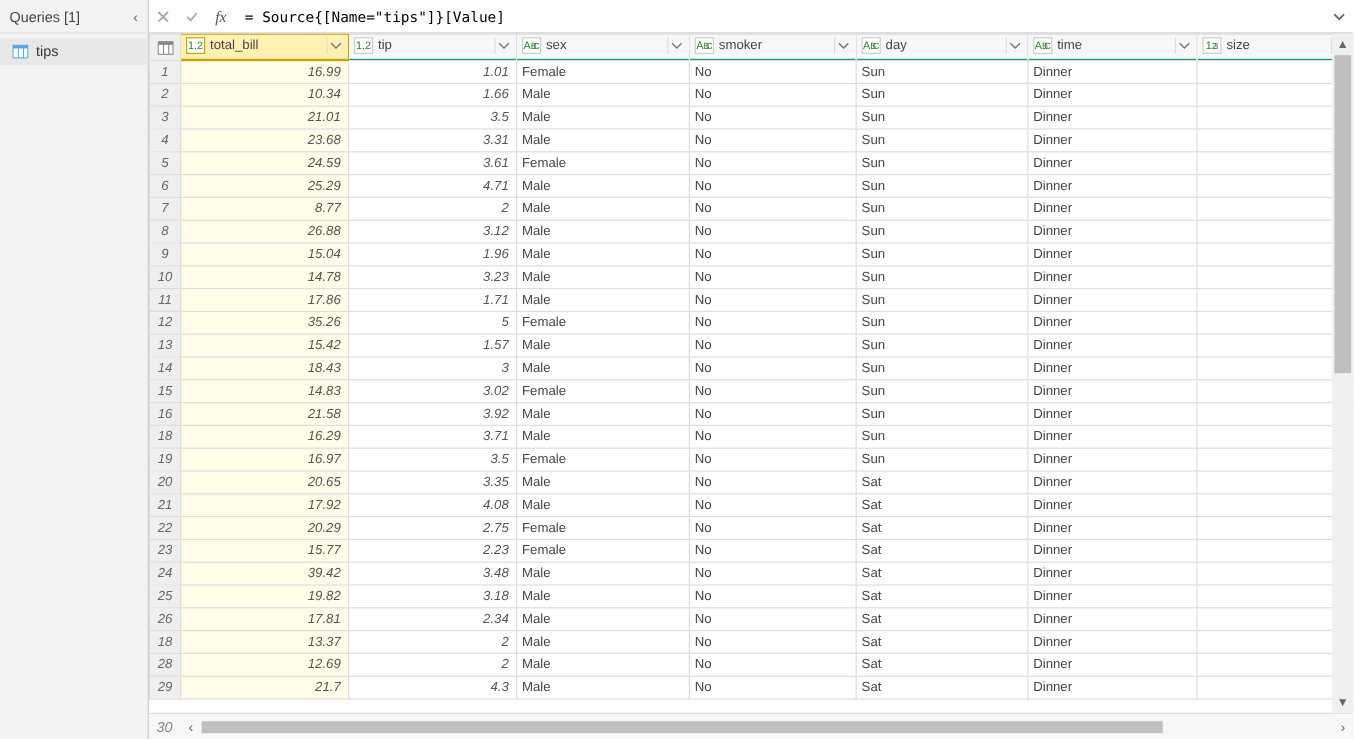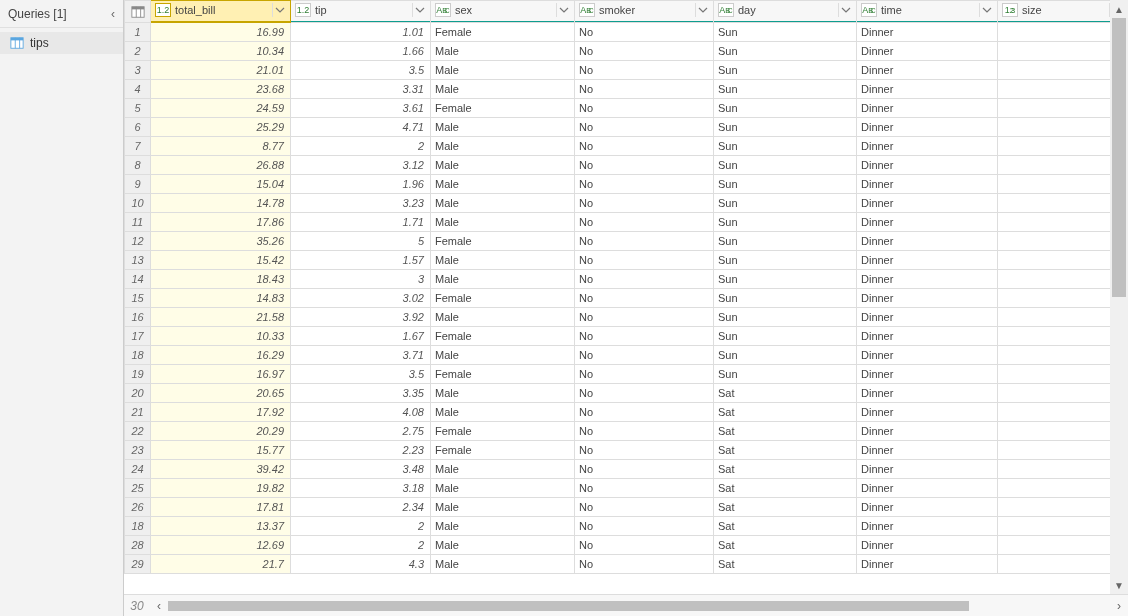--- a/index.html
+++ b/index.html
@@ -71,20 +71,40 @@
               <line x1="11" y1="2" x2="11" y2="14" stroke="#5aa6e0"></line>
             </svg>
         </span>
         <span>tips</span>
       </div>
     </div>
   </div>
 
   <div class="main">
 
+    <div class="formula-bar">
+      <div class="fb-btn cancel">
+        <svg width="12" height="12" viewBox="0 0 12 12">
+            <line x1="2" y1="2" x2="10" y2="10" stroke="#aaa" stroke-width="1.5"></line>
+            <line x1="10" y1="2" x2="2" y2="10" stroke="#aaa" stroke-width="1.5"></line>
+          </svg>
+      </div>
+      <div class="fb-btn confirm">
+        <svg width="12" height="12" viewBox="0 0 12 12">
+            <polyline points="2,6 5,9 10,3" fill="none" stroke="#aaa" stroke-width="1.5"></polyline>
+          </svg>
+      </div>
+      <div class="fb-btn fx">fx</div>
+      <input class="fb-input" value="= Source{[Name=&quot;tips&quot;]}[Value]" style="">
+      <div class="fb-expand">
+        <svg width="12" height="12" viewBox="0 0 12 12">
+            <polyline points="2,4 6,8 10,4" fill="none" stroke="#666" stroke-width="1.5"></polyline>
+          </svg>
+      </div>
+    </div>
 
     <div class="grid-wrap">
       <div class="grid">
         <table class="data">
           <colgroup>
             <col style="width:26px">
             <col style="width:140px">
             <col style="width:140px">
             <col style="width:144px">
             <col style="width:139px">
@@ -346,30 +366,20 @@
                 <td class="rowhdr">16</td>
                 <td class="num sel">21.58</td>
                 <td class="num">3.92</td>
                 <td class="txt">Male</td>
                 <td class="txt">No</td>
                 <td class="txt">Sun</td>
                 <td class="txt">Dinner</td>
                 <td class="num"></td>
               </tr>
               <tr>
-                <td class="rowhdr">17</td>
-                <td class="num sel">10.33</td>
-                <td class="num">1.67</td>
-                <td class="txt">Female</td>
-                <td class="txt">No</td>
-                <td class="txt">Sun</td>
-                <td class="txt">Dinner</td>
-                <td class="num"></td>
-              </tr>
-              <tr>
                 <td class="rowhdr">18</td>
                 <td class="num sel">16.29</td>
                 <td class="num">3.71</td>
                 <td class="txt">Male</td>
                 <td class="txt">No</td>
                 <td class="txt">Sun</td>
                 <td class="txt">Dinner</td>
                 <td class="num"></td>
               </tr>
               <tr>

